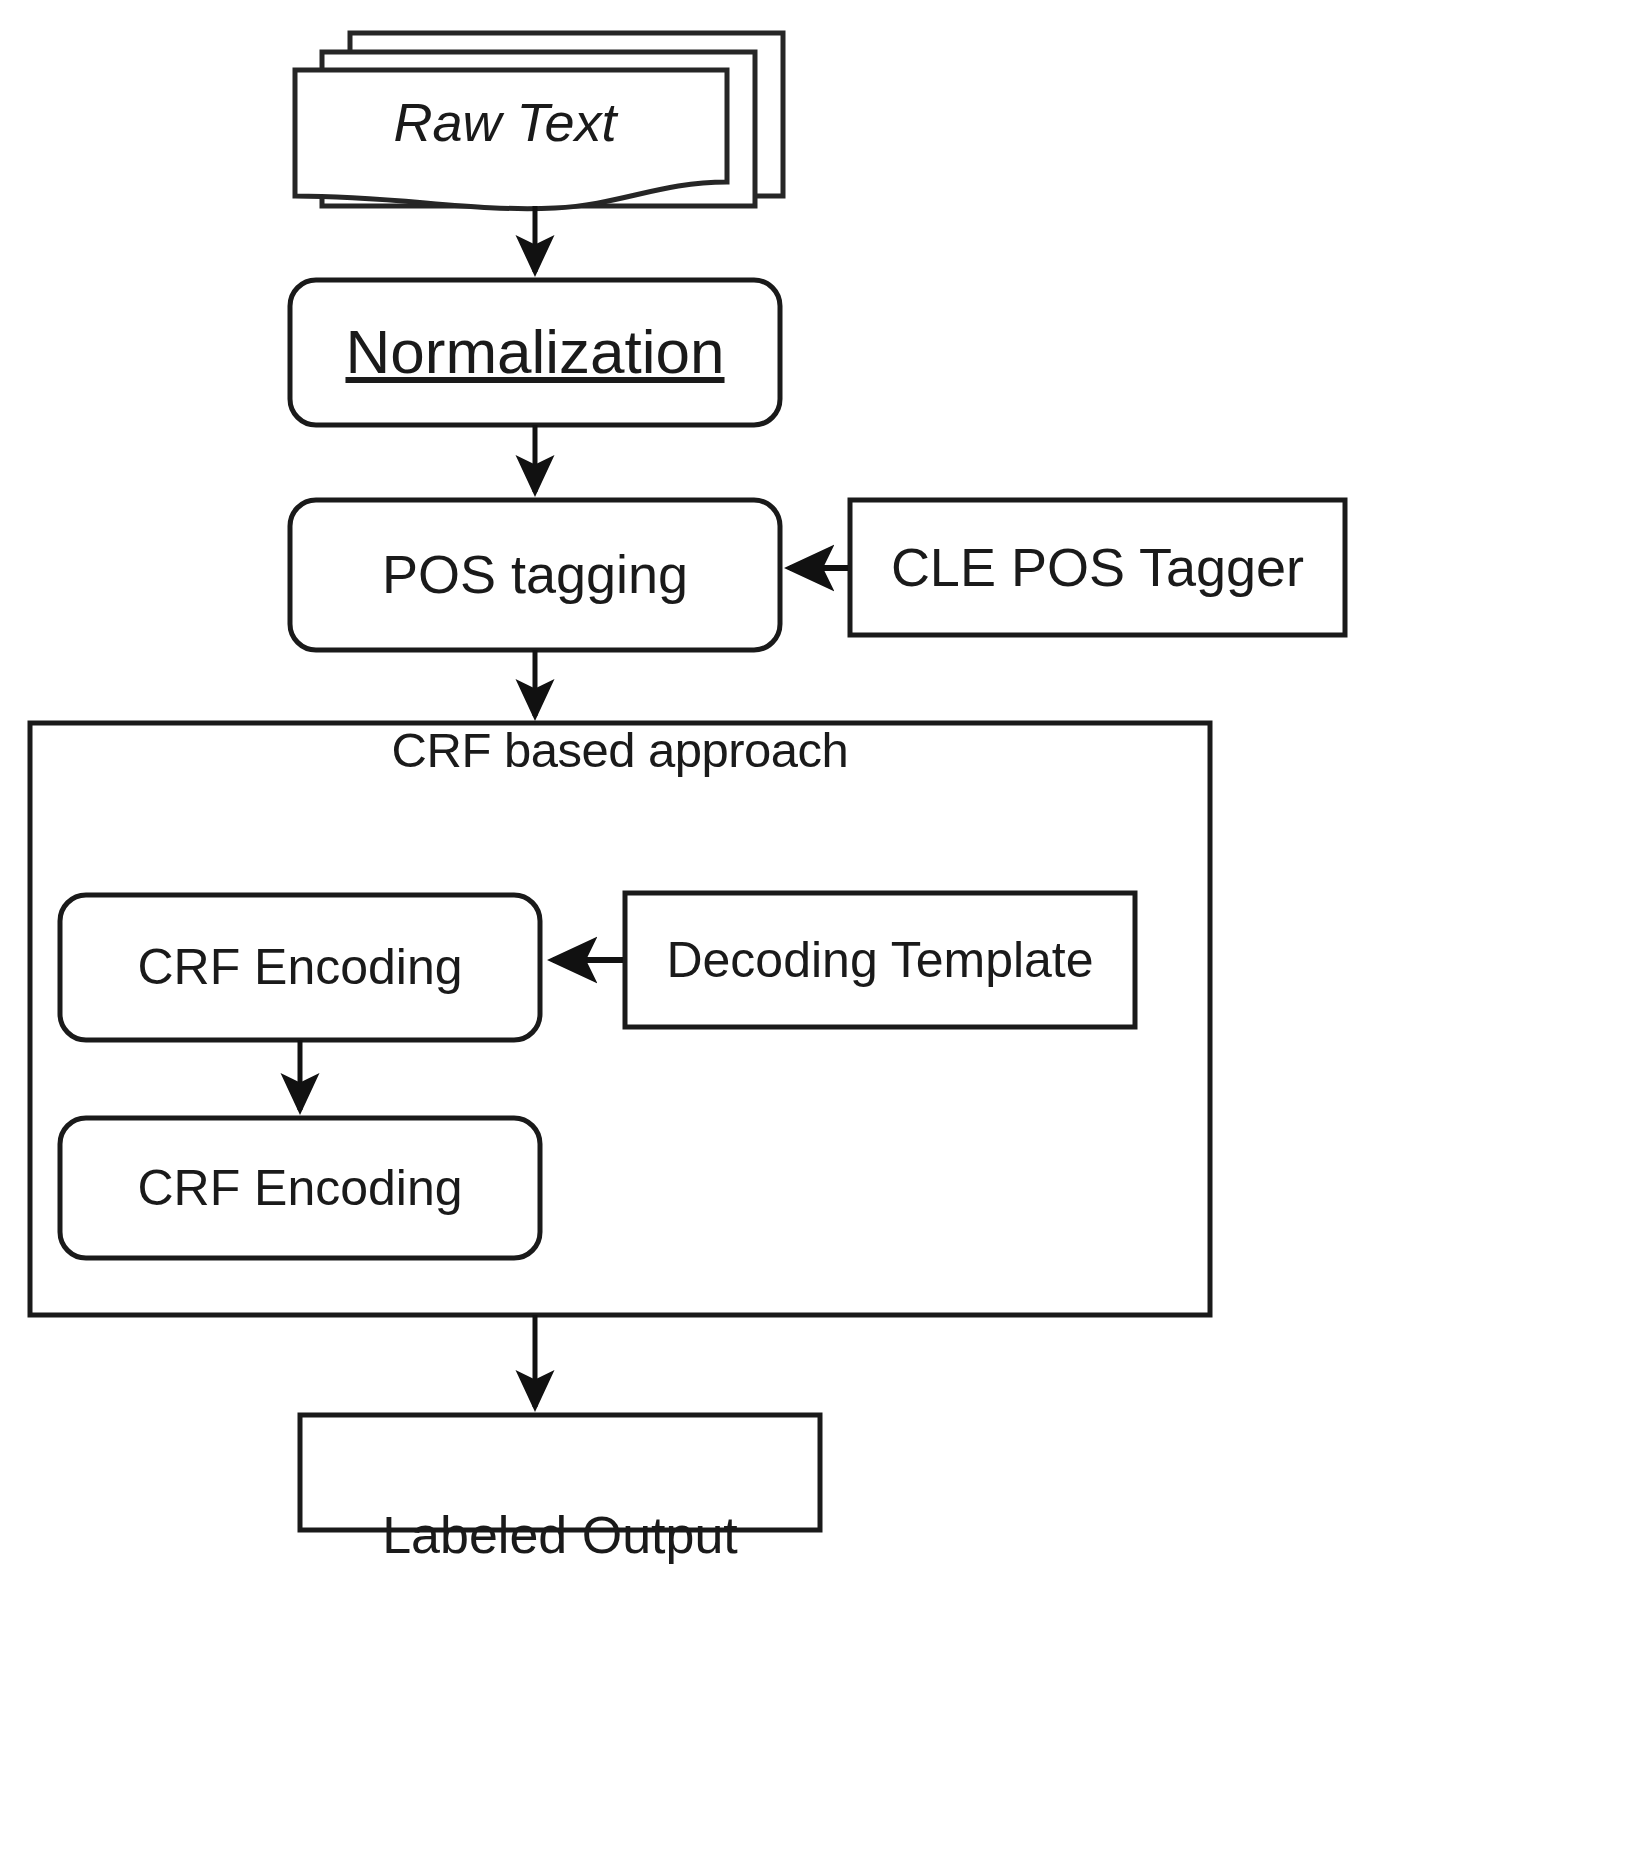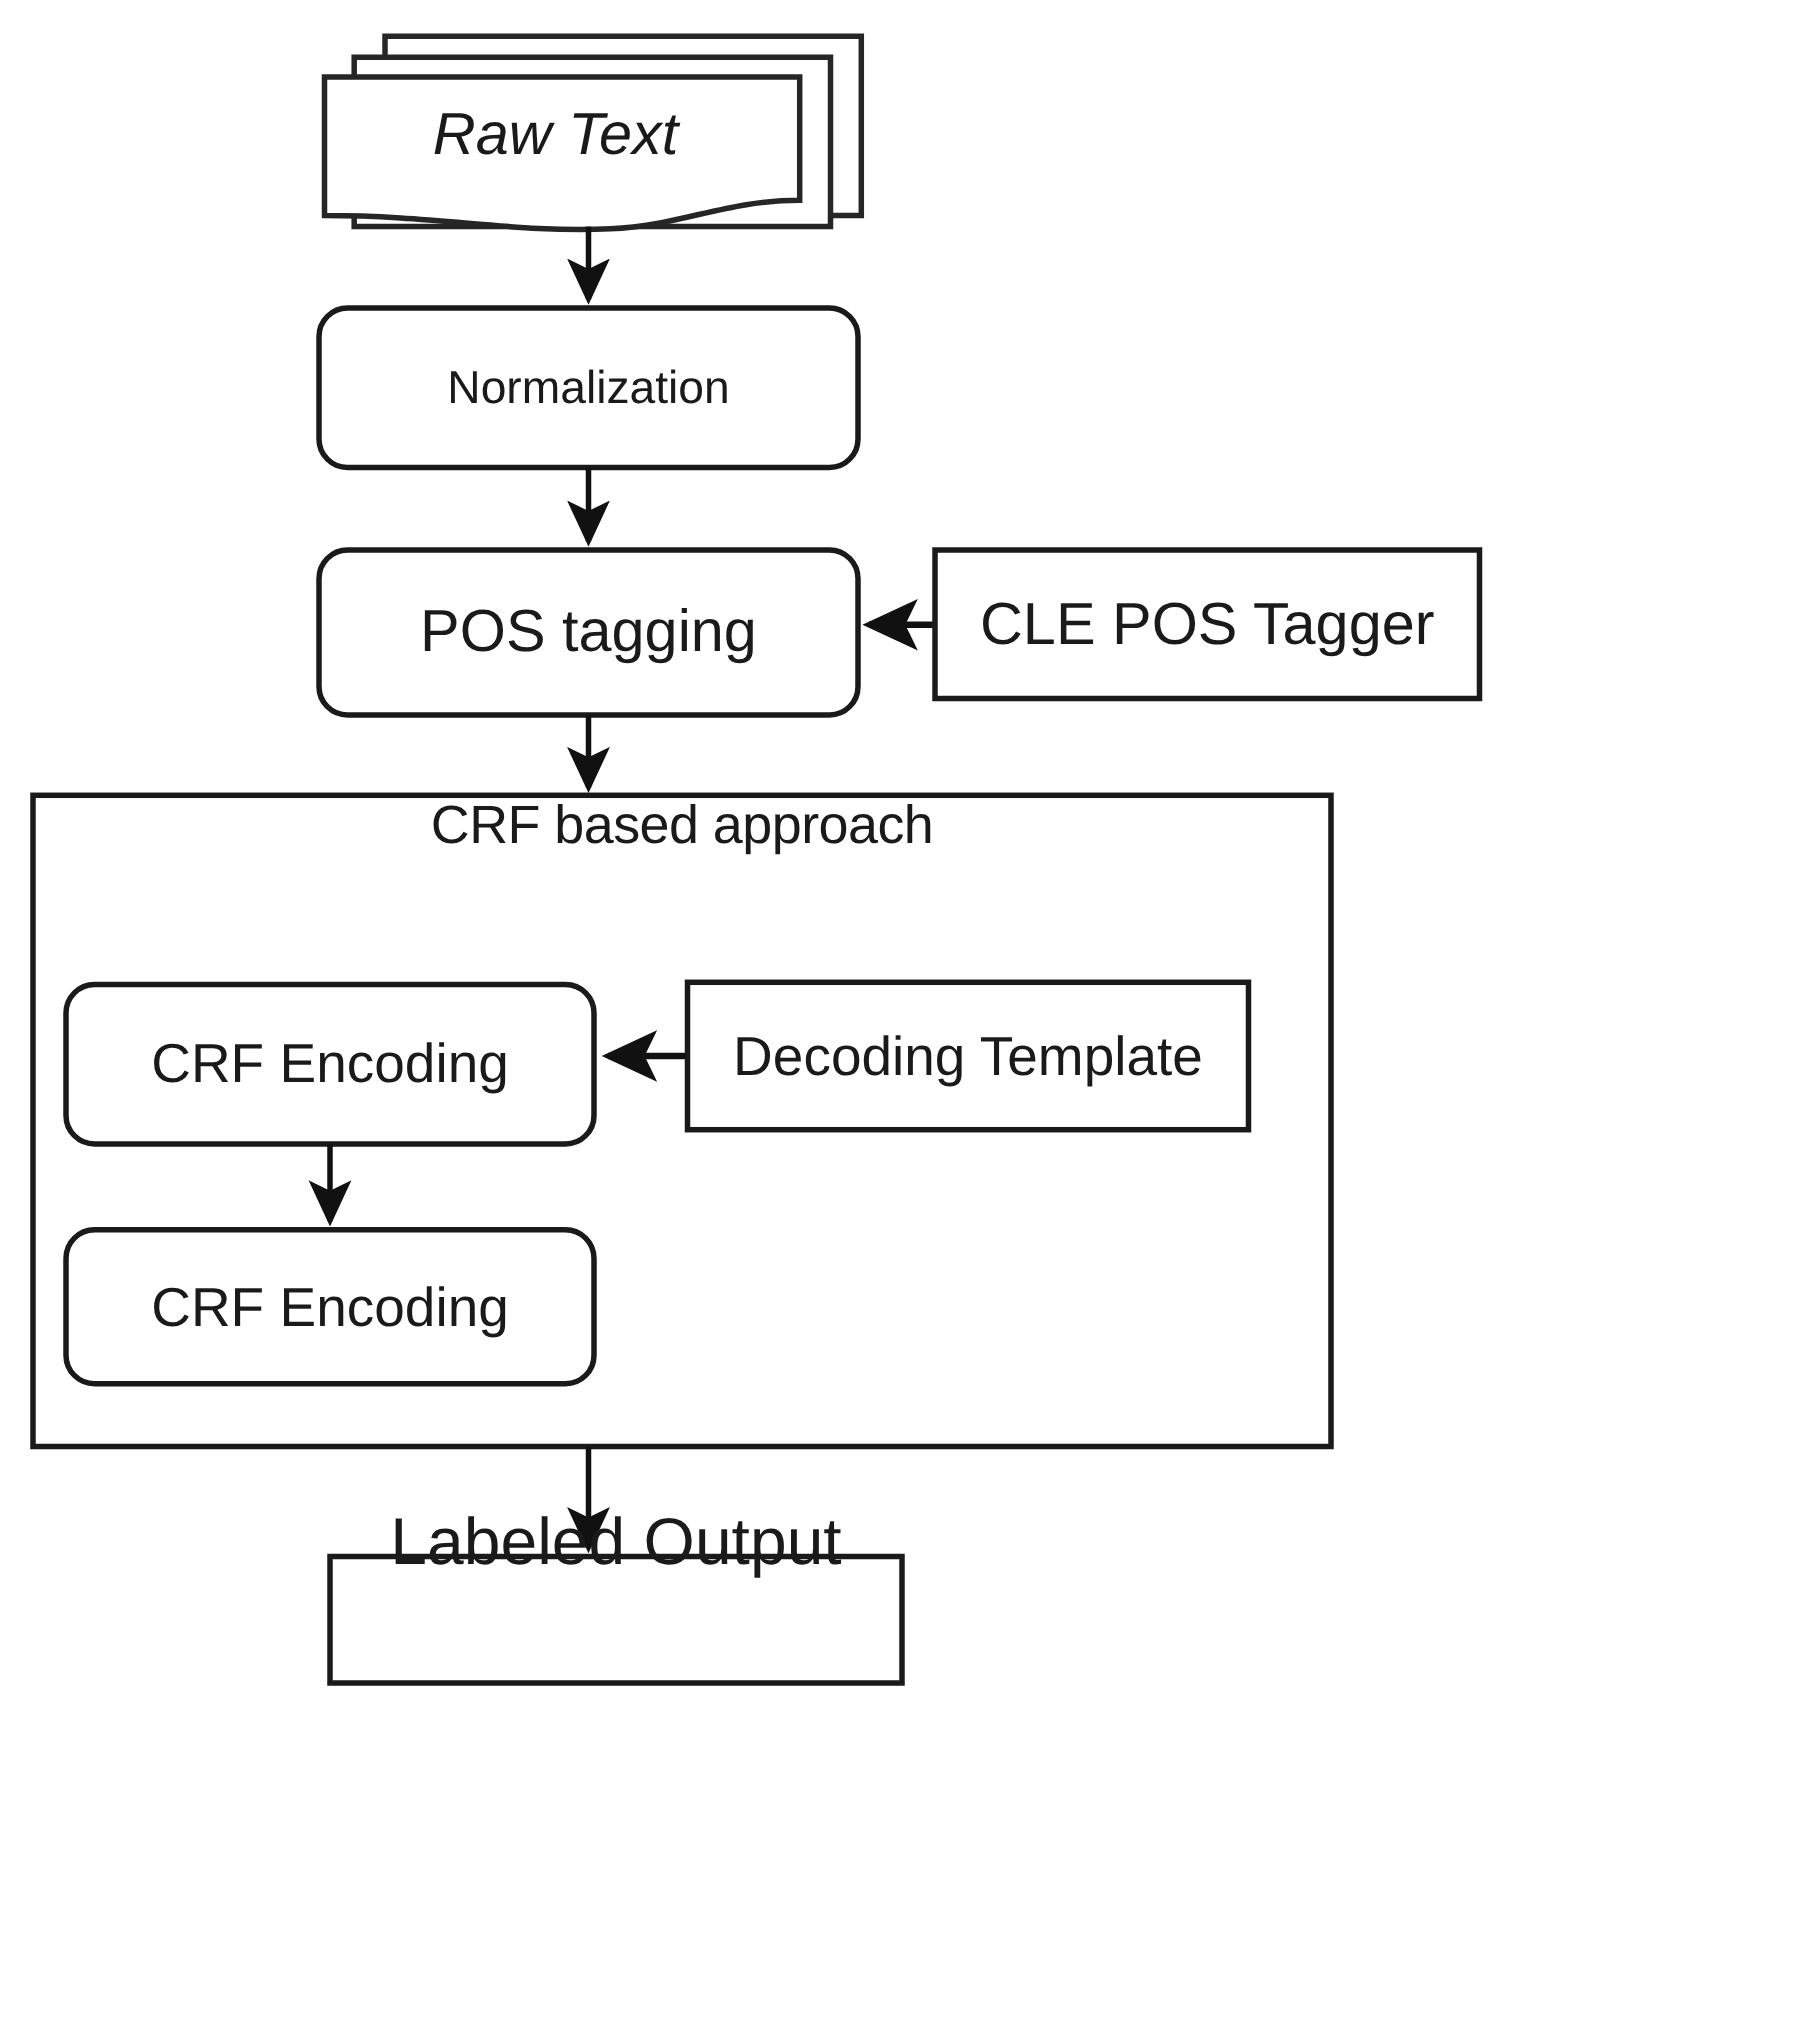--- a/index.html
+++ b/index.html
@@ -29,28 +29,28 @@
     display: flex;
     align-items: center;
     justify-content: center;
     text-align: center;
     color: #1a1a1a;
     line-height: 1.1;
     white-space: nowrap;
     pointer-events: none;
   }
   .lbl-raw-text      { left: 295px; top: 70px;   width: 420px; height: 105px; font-size: 54px; font-style: italic; }
-  .lbl-normalization { left: 290px; top: 280px;  width: 490px; height: 145px; font-size: 42px; }
+  .lbl-normalization { left: 290px; top: 280px;  width: 490px; height: 145px; font-size: 62px; text-decoration: underline; }
   .lbl-pos-tagging   { left: 290px; top: 500px;  width: 490px; height: 150px; font-size: 54px; }
   .lbl-cle-tagger    { left: 850px; top: 500px;  width: 495px; height: 135px; font-size: 54px; }
   .lbl-crf-title     { left: 60px;  top: 716px;  width: 1120px; height: 70px; font-size: 49px; font-weight: normal; letter-spacing: -0.5px; }
   .lbl-crf-encoding  { left: 60px;  top: 895px;  width: 480px; height: 145px; font-size: 50px; text-align: center; }
   .lbl-feature-tmpl  { left: 625px; top: 893px;  width: 510px; height: 134px; font-size: 50px; }
   .lbl-crf-decoding  { left: 60px;  top: 1118px; width: 480px; height: 140px; font-size: 50px; }
-  .lbl-labeled-out   { left: 300px; top: 1344px; width: 520px; height: 115px; font-size: 60px; }
+  .lbl-labeled-out   { left: 300px; top: 1478px; width: 520px; height: 115px; font-size: 52px; }
 </style>
 </head>
 <body>
 
 <div id="canvas">
 
   <svg id="flow-svg" viewBox="0 0 1633 1857" xmlns="http://www.w3.org/2000/svg">
     <defs>
       <marker id="arrowhead" markerWidth="9" markerHeight="9" refX="7.4" refY="4.5" orient="auto" markerUnits="strokeWidth">
         <path d="M 0 0.6 L 8.4 4.5 L 0 8.4 L 1.9 4.5 Z" fill="#111111"></path>

